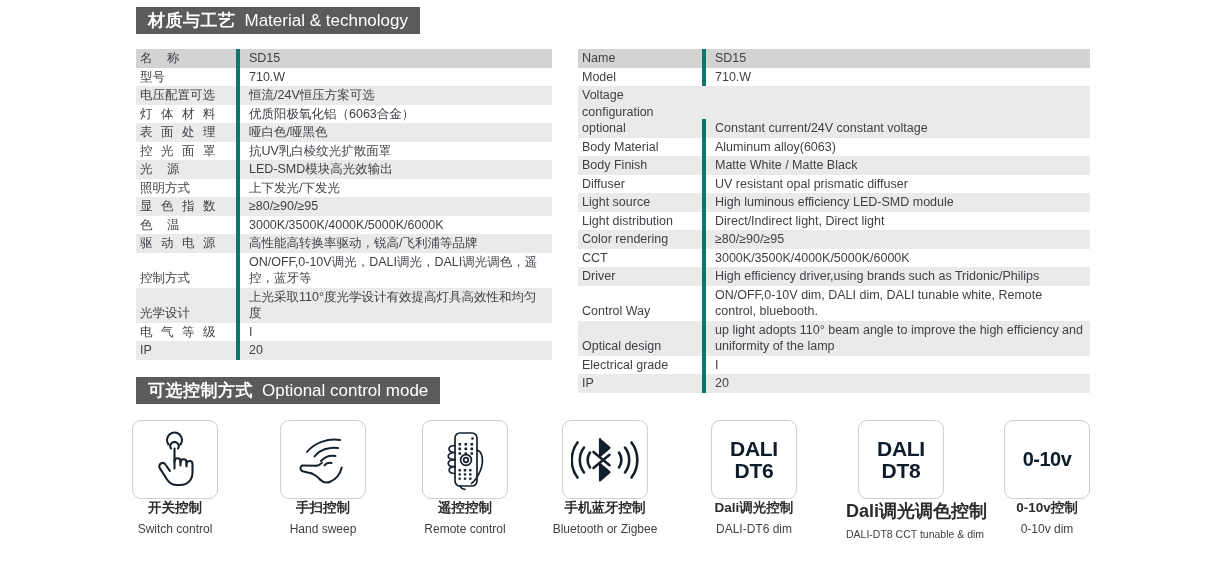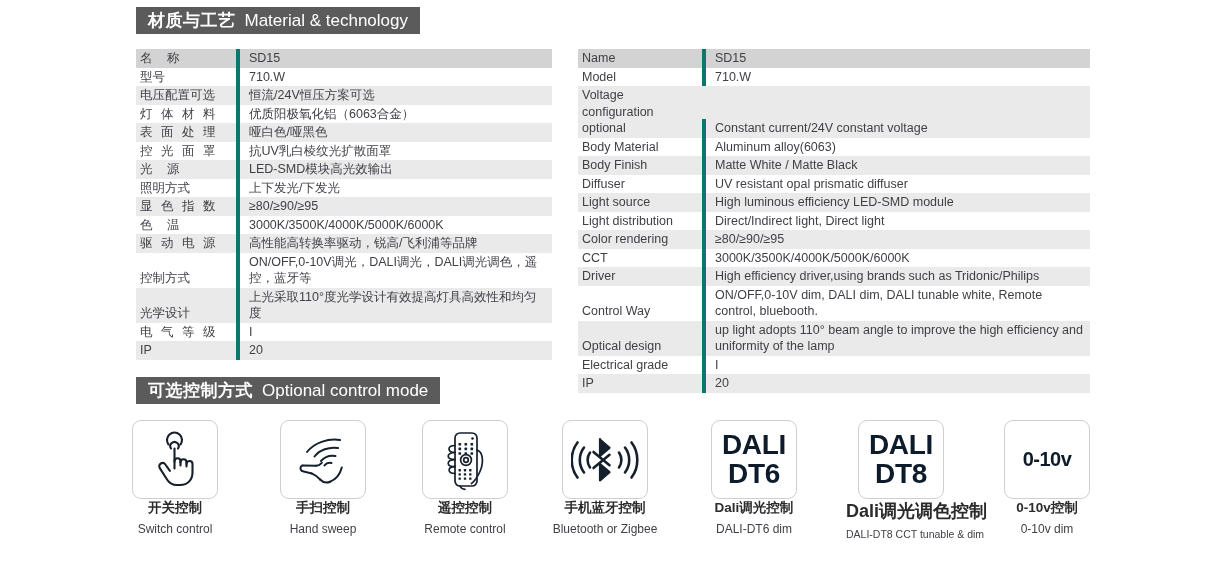--- a/index.html
+++ b/index.html
@@ -91,21 +91,21 @@
     margin: 0 auto;
     border: 1.4px solid #cfcfcf;
     border-radius: 9px;
     background: #ffffff;
     display: flex;
     align-items: center;
     justify-content: center;
   }
   .icon-box svg { display: block; }
   .dali-text {
-    font-size: 28px;
+    font-size: 21px;
     font-weight: bold;
     color: #0d1b2a;
     line-height: 1.02;
     letter-spacing: -0.3px;
   }
   .dali-text .l2 { display: block; }
   .volt-text {
     font-size: 20px;
     font-weight: bold;
     color: #0d1b2a;

